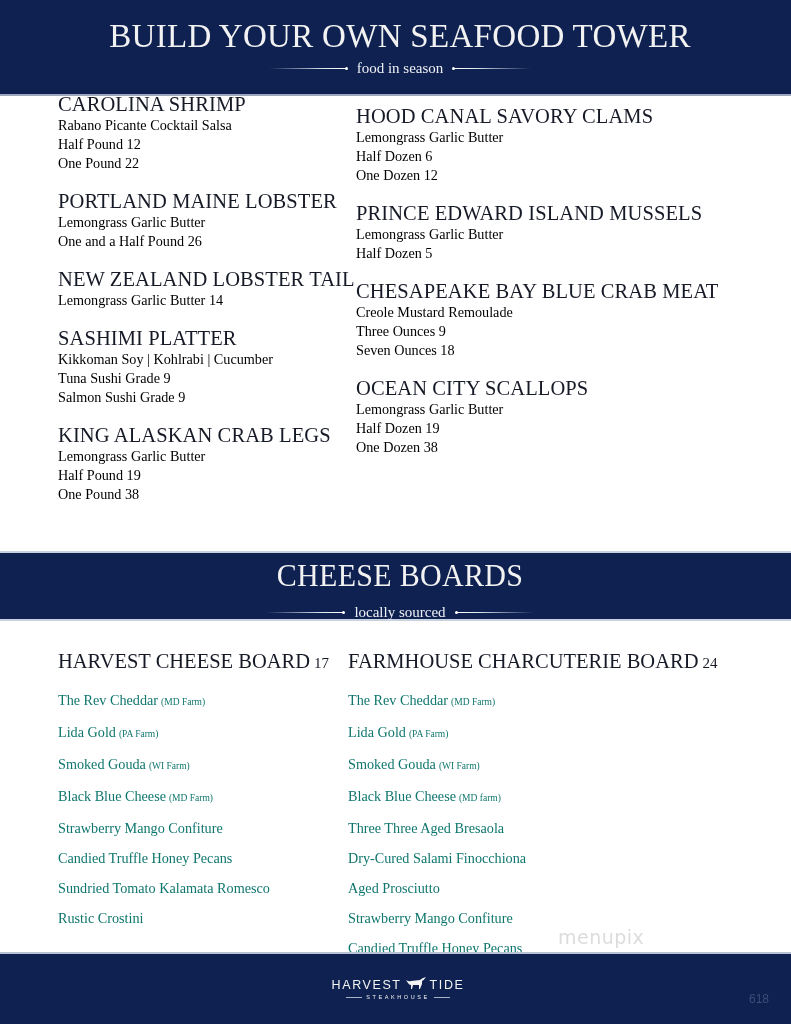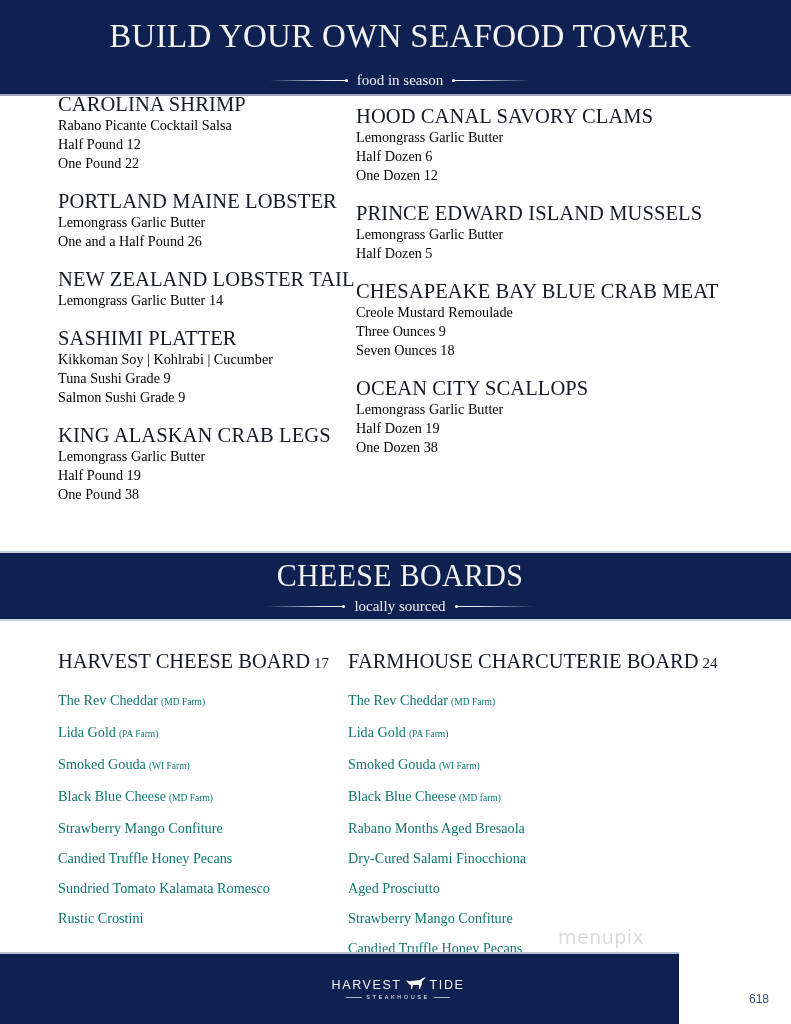--- a/index.html
+++ b/index.html
@@ -14,22 +14,22 @@
     .banner-cheese { top: 551px; height: 70px; border-top: 2px solid #c7d1e0; border-bottom: 2px solid #c7d1e0; }
     .banner-title {
       font-family: "Liberation Serif", serif; font-weight: normal;
       letter-spacing: 0.3px; white-space: nowrap;
     }
     .banner-top .banner-title { font-size: 33px; padding-top: 17px; line-height: 38px; }
     .banner-cheese .banner-title { font-size: 30px; padding-top: 5px; line-height: 34px; transform: scaleY(1.05); }
     .tagline-row {
       display: flex; align-items: center; justify-content: center; gap: 10px;
     }
-    .banner-top .tagline-row { margin-top: 17px; }
-    .banner-cheese .tagline-row { margin-top: 6px; font-family: Liberation Serif, serif; }
+    .banner-top .tagline-row { margin-top: 5px; }
+    .banner-cheese .tagline-row { margin-top: 12px; font-family: Liberation Serif, serif; }
     .rule {
       height: 1px; width: 78px; background: linear-gradient(90deg, rgba(220,228,240,0) 0%, #dfe6f0 70%, #ffffff 100%);
       position: relative;
     }
     .rule.right { background: linear-gradient(270deg, rgba(220,228,240,0) 0%, #dfe6f0 70%, #ffffff 100%); }
     .rule::after {
       content: ""; position: absolute; top: -1px; width: 3px; height: 3px; background: #ffffff; border-radius: 50%;
     }
     .rule.left::after { right: -1px; }
     .rule.right::after { left: -1px; }
@@ -41,21 +41,21 @@
       font-size: 20.5px; line-height: 24px; color: #161a26; letter-spacing: 0.1px; white-space: nowrap;
     }
     .item-line { font-size: 14.2px; line-height: 19px; color: #000000; white-space: nowrap; }
 
     .board-title { font-size: 20.5px; line-height: 24px; white-space: nowrap; color: #161a26; margin-bottom: 10px; }
     .board-price { font-size: 15px; margin-left: 4px; }
     .board-line { font-size: 14.2px; line-height: 30px; white-space: nowrap; color: #0f766e; }
     .board-note { font-size: 9.5px; margin-left: 3px; }
 
     .footer {
-      position: absolute; left: 0; top: 952px; width: 679px; height: 72px; background: #0e2150;
+      position: absolute; left: 0; top: 952px; width: 791px; height: 72px; background: #0e2150;
       border-top: 2px solid #b7c2d4;
     }
     .logo { position: absolute; left: 333px; top: 22px; width: 130px; color: #f4f4f4; text-align: center; }
     .logo-main { display: flex; align-items: center; justify-content: center; gap: 3px; font-family: "Liberation Sans", sans-serif; font-size: 12.5px; letter-spacing: 1.6px; }
     .logo-sub { display: flex; align-items: center; justify-content: center; gap: 4px; font-family: "Liberation Sans", sans-serif; font-size: 5.5px; letter-spacing: 2.6px; margin-top: 1px; }
     .logo-sub .tick { width: 16px; height: 1px; background: #aab4c7; }
     .page-num { position: absolute; left: 749px; top: 38px; font-size: 12px; color: #3b4d78; font-family: "Liberation Sans", sans-serif; }
 
     .watermark {
       position: absolute; left: 558px; top: 926px; font-family: "DejaVu Sans", sans-serif;
@@ -154,21 +154,21 @@
 </div>
 
 <div class="col" style="left:348px; top:649px;">
   <div class="board-title">
     <span>FARMHOUSE CHARCUTERIE BOARD</span><span class="board-price">24</span>
   </div>
   <div class="board-line"><span>The Rev Cheddar</span><span class="board-note">(MD Farm)</span></div>
   <div class="board-line"><span>Lida Gold</span><span class="board-note">(PA Farm)</span></div>
   <div class="board-line"><span>Smoked Gouda</span><span class="board-note">(WI Farm)</span></div>
   <div class="board-line"><span>Black Blue Cheese</span><span class="board-note">(MD farm)</span></div>
-  <div class="board-line"><span>Rabano Months Aged Bresaola</span></div>
+  <div class="board-line"><span>Three Three Aged Bresaola</span></div>
   <div class="board-line"><span>Dry-Cured Salami Finocchiona</span></div>
   <div class="board-line"><span>Aged Prosciutto</span></div>
   <div class="board-line"><span>Strawberry Mango Confiture</span></div>
   <div class="board-line"><span>Candied Truffle Honey Pecans</span></div>
   <div class="board-line"><span>Sundried Tomato Kalamata Romesco</span></div>
   <div class="board-line"><span>Rustic Crostini</span></div>
 </div>
 
 <div class="watermark">menupix</div>
 

